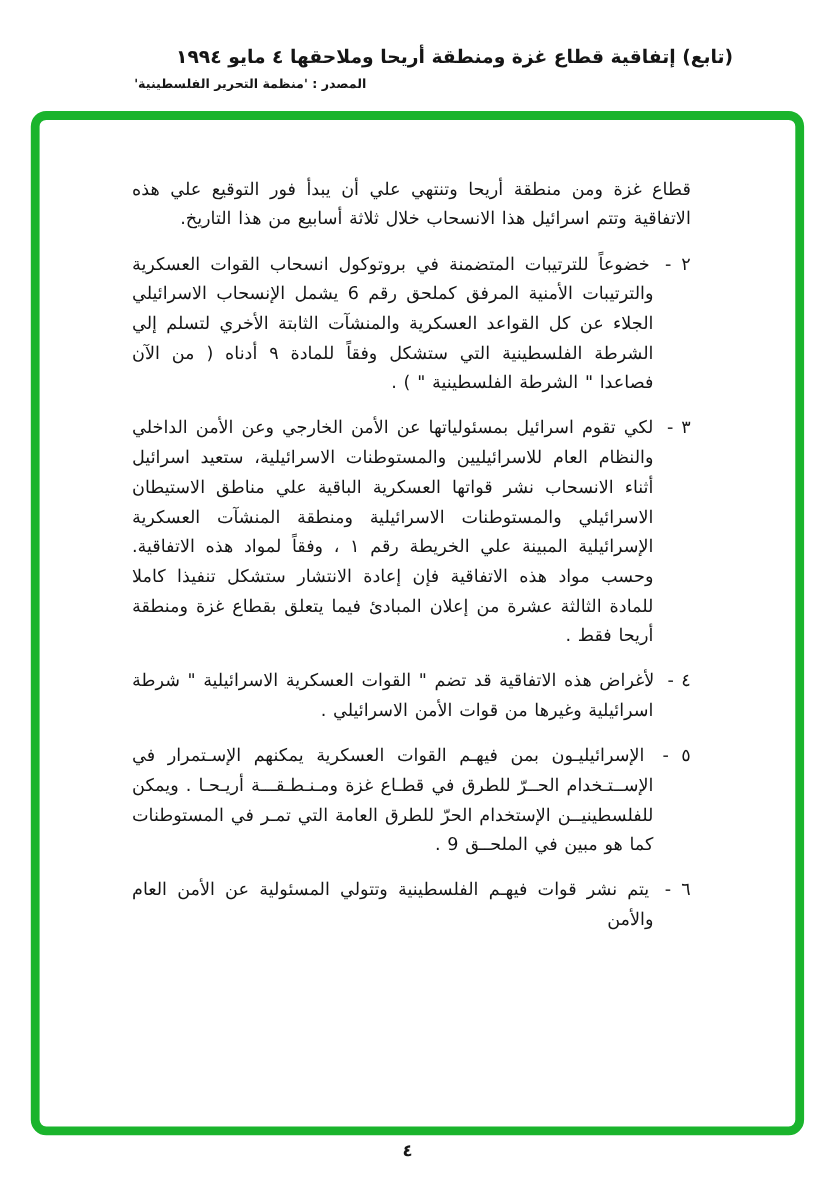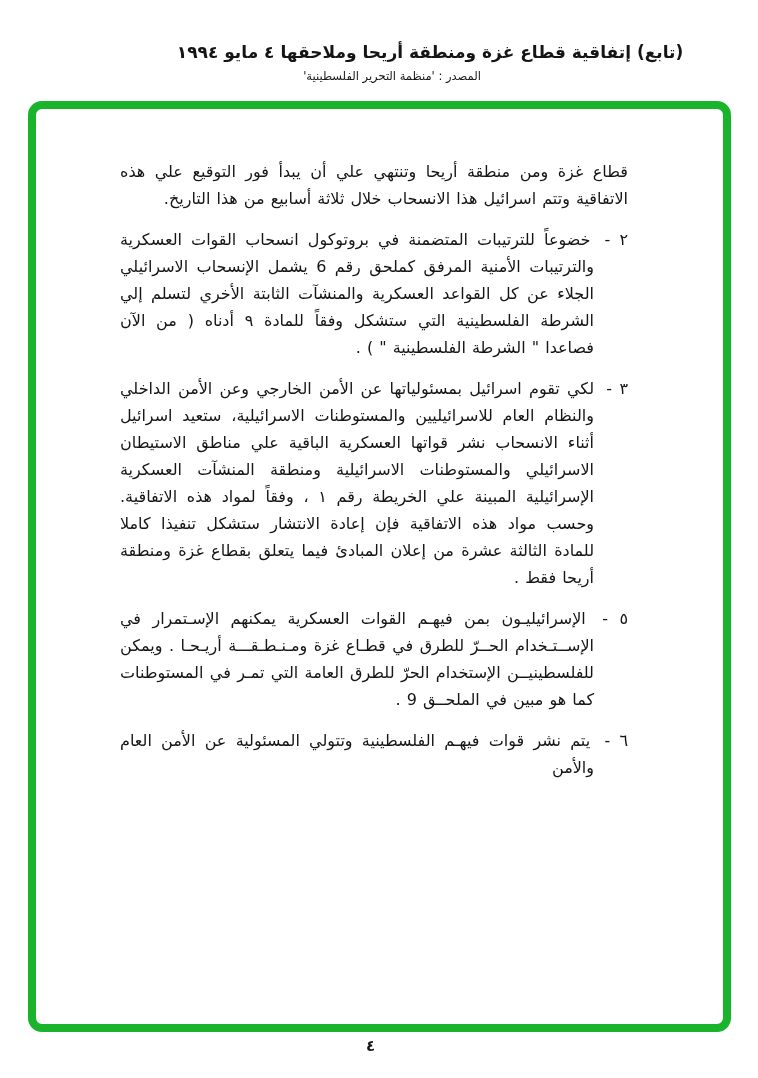--- a/index.html
+++ b/index.html
@@ -9,31 +9,31 @@
     background: #ffffff;
     position: relative;
     overflow: hidden;
     font-family: "DejaVu Sans", sans-serif;
     color: #151515;
   }
   .header {
     position: absolute;
     top: 42px; left: 160px; width: 540px;
     direction: rtl;
-    text-align: center;
+    text-align: left;
   }
   .doc-title {
     font-size: 17px;
     font-weight: bold;
     white-space: nowrap;
     letter-spacing: 0.2px;
   }
   .doc-source {
     font-size: 11.5px;
-    font-weight: normal;
+    font-weight: bold;
     margin-top: 7px;
     transform: translateX(-38px);
   }
   .frame {
     position: absolute;
     left: 28px; top: 101px;
     width: 703px; height: 931px;
     border: 8px solid #1ab42c;
     border-radius: 14px;
     background: #ffffff;
@@ -82,20 +82,24 @@
     <p class="para">
       <span class="para-num">٢ -</span>
       <span class="para-text">خضوعاً للترتيبات المتضمنة في بروتوكول انسحاب القوات العسكرية والترتيبات الأمنية المرفق كملحق رقم 6 يشمل الإنسحاب الاسرائيلي الجلاء عن كل القواعد العسكرية والمنشآت الثابتة الأخري لتسلم إلي الشرطة الفلسطينية التي ستشكل وفقاً للمادة ٩ أدناه ( من الآن فصاعدا " الشرطة الفلسطينية " ) .</span>
     </p>
 
     <p class="para">
       <span class="para-num">٣ -</span>
       <span class="para-text">لكي تقوم اسرائيل بمسئولياتها عن الأمن الخارجي وعن الأمن الداخلي والنظام العام للاسرائيليين والمستوطنات الاسرائيلية، ستعيد اسرائيل أثناء الانسحاب نشر قواتها العسكرية الباقية علي مناطق الاستيطان الاسرائيلي والمستوطنات الاسرائيلية ومنطقة المنشآت العسكرية الإسرائيلية المبينة علي الخريطة رقم ١ ،  وفقاً لمواد هذه الاتفاقية. وحسب مواد هذه الاتفاقية فإن إعادة الانتشار ستشكل تنفيذا كاملا للمادة الثالثة عشرة من إعلان المبادئ فيما يتعلق بقطاع غزة ومنطقة أريحا فقط .</span>
     </p>
 
+    <p class="para">
+      <span class="para-num">٤ -</span>
+      <span class="para-text">لأغراض هذه الاتفاقية قد تضم " القوات العسكرية الاسرائيلية " شرطة اسرائيلية وغيرها من قوات الأمن الاسرائيلي .</span>
+    </p>
 
     <p class="para">
       <span class="para-num">٥ -</span>
       <span class="para-text">الإسرائيليـون بمن فيهـم القوات العسكرية يمكنهم الإسـتمرار في الإســتـخدام الحــرّ للطرق في قطـاع غزة ومـنـطـقـــة أريـحـا . ويمكن للفلسطينيــن الإستخدام الحرّ للطرق العامة التي تمـر في المستوطنات كما هو مبين في الملحــق 9 .</span>
     </p>
 
     <p class="para">
       <span class="para-num">٦ -</span>
       <span class="para-text">يتم نشر قوات فيهـم الفلسطينية وتتولي المسئولية عن الأمن العام والأمن</span>
     </p>

